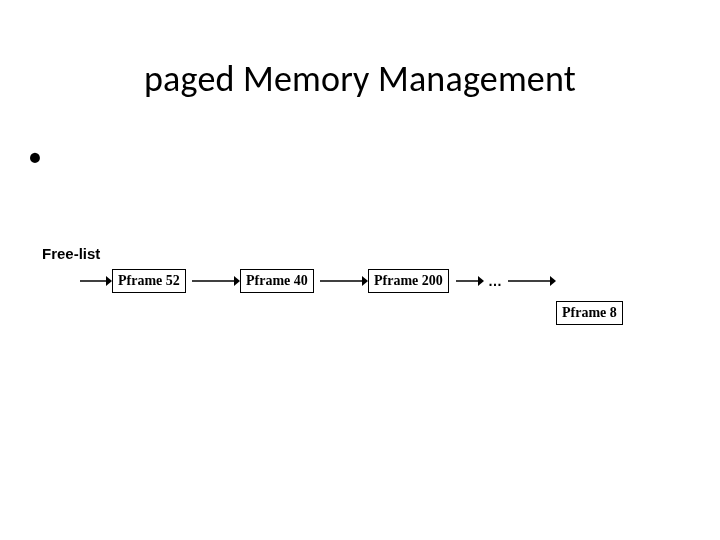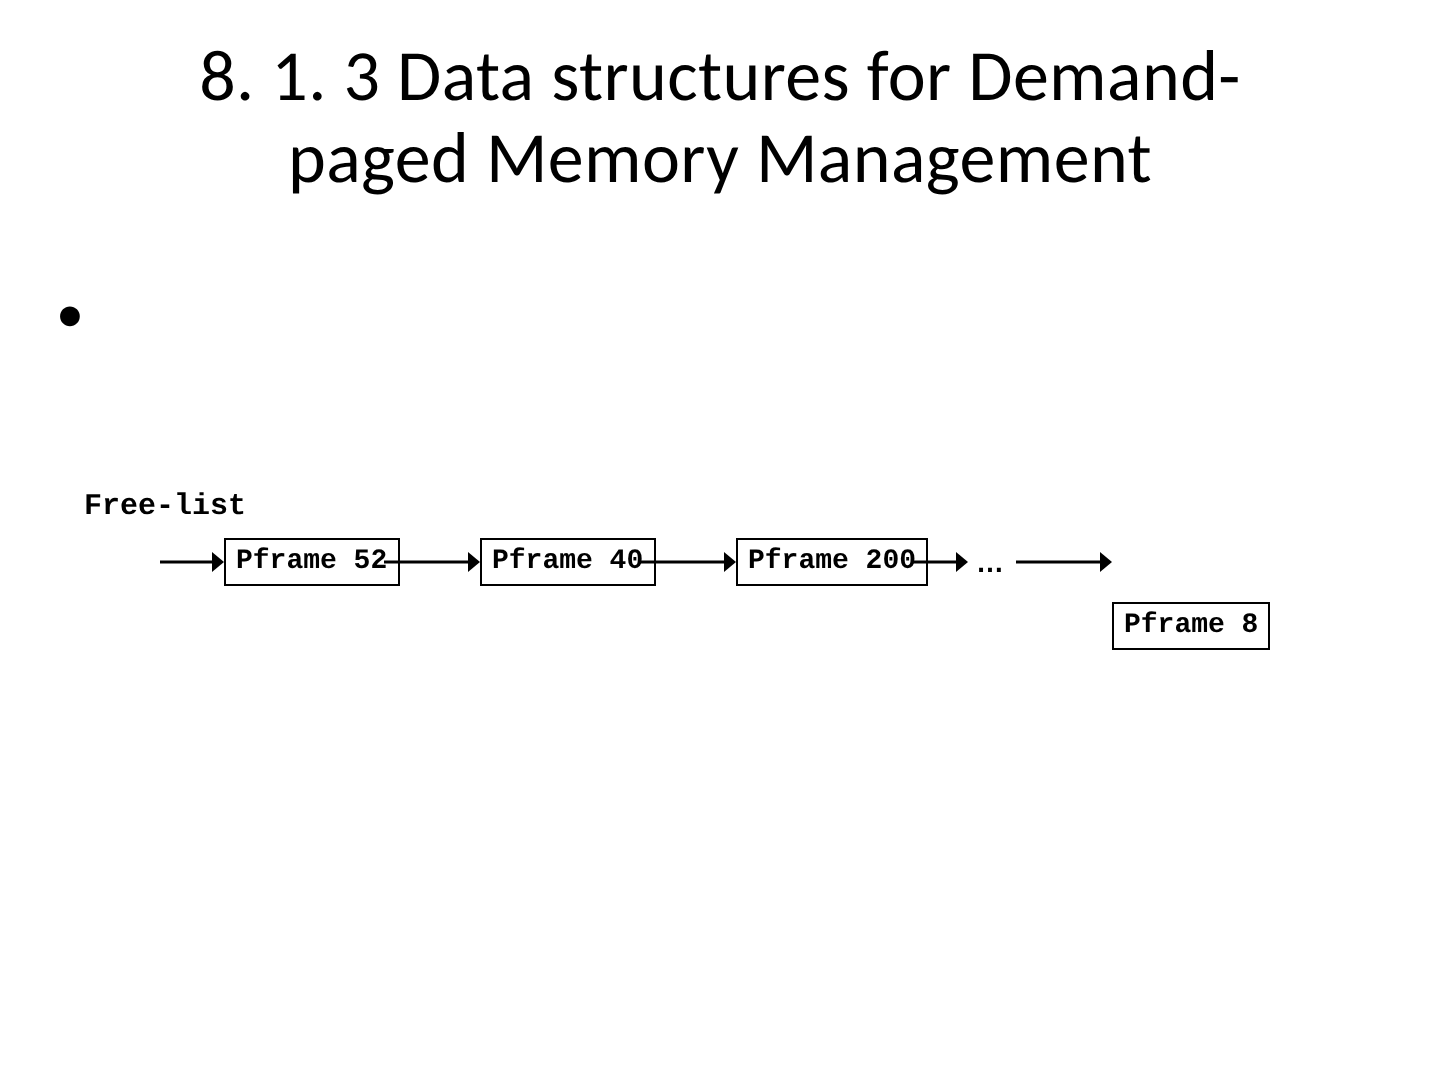--- a/index.html
+++ b/index.html
@@ -49,29 +49,29 @@
     position: absolute;
     top: 245px;
     left: 40px;
     right: 20px;
     height: 60px;
   }
   .freelist-label {
     position: absolute;
     top: 0;
     left: 2px;
-    font-family: Liberation Mono, monospace;
+    font-family: Liberation Sans, sans-serif;
     font-weight: 700;
     font-size: 15px;
   }
   .node {
     position: absolute;
     top: 24px;
     border: 1.5px solid #000;
-    font-family: Liberation Mono, monospace;
+    font-family: Liberation Serif, serif;
     font-weight: 700;
     font-size: 14px;
     padding: 3px 5px;
     box-sizing: border-box;
     height: 24px;
     display: flex;
     align-items: center;
     white-space: nowrap;
   }
   .ellipsis {
@@ -90,21 +90,21 @@
     height: 24px;
     overflow: visible;
   }
 </style>
 </head>
 <body>
 
 <div class="slide">
 
   <div class="title">
-    <span>8. 1. 3 Data structures for Demand-</span><br>
+    <br>
     <span>paged Memory Management</span>
   </div>
 
   <div class="bullet-area">
     <div class="bullet">
       <span class="dot">•</span>
     </div>
   </div>
 
   <div class="diagram">

